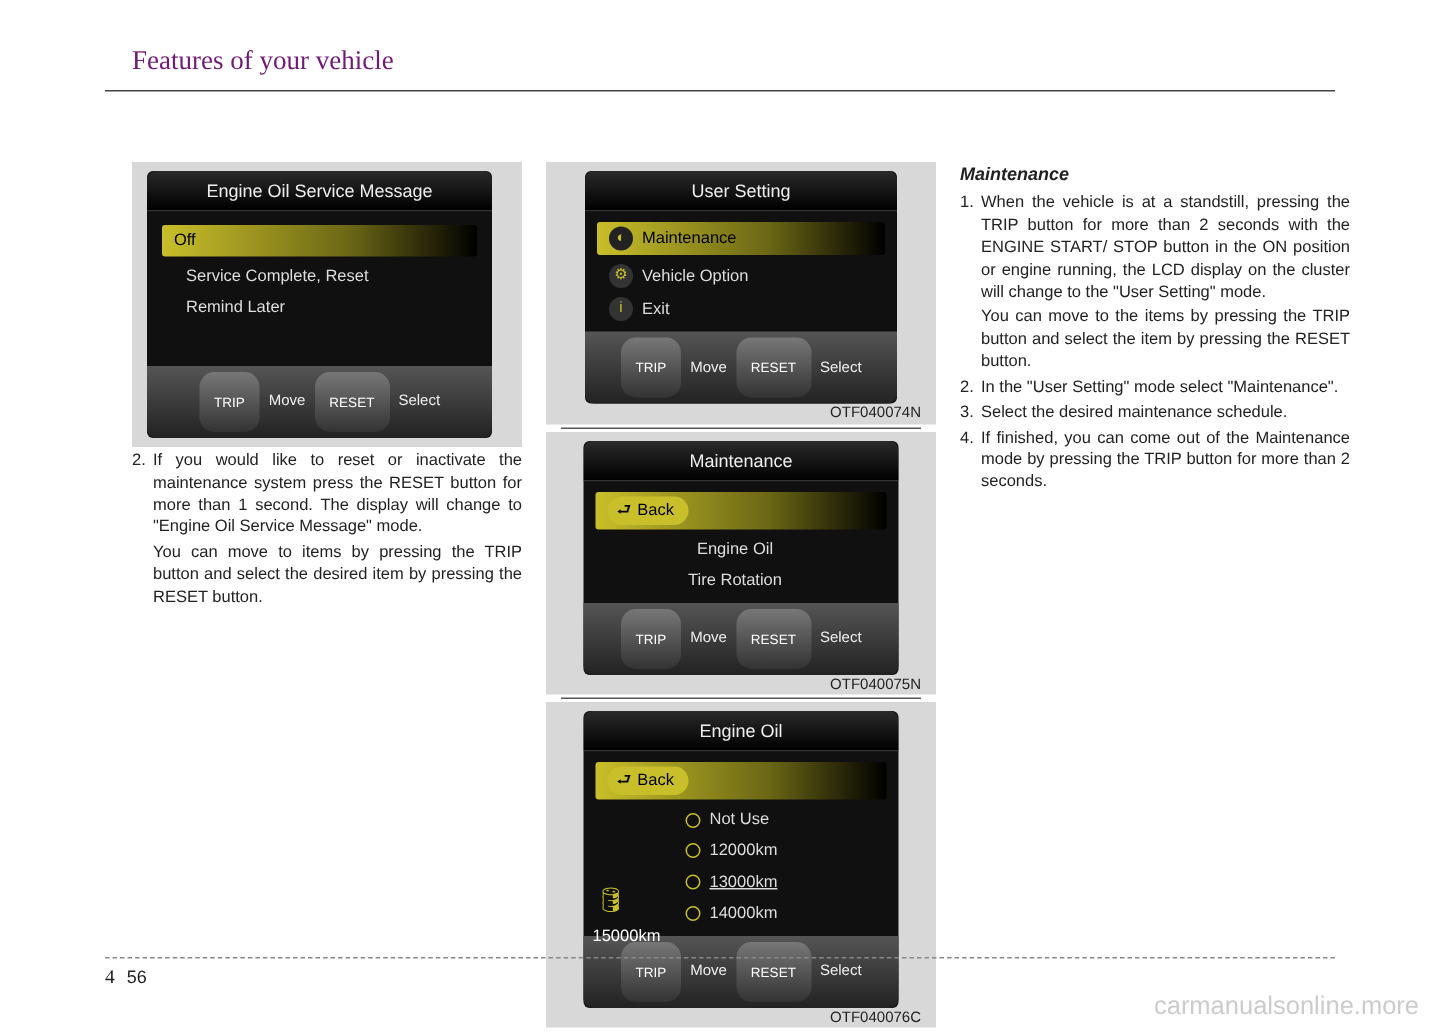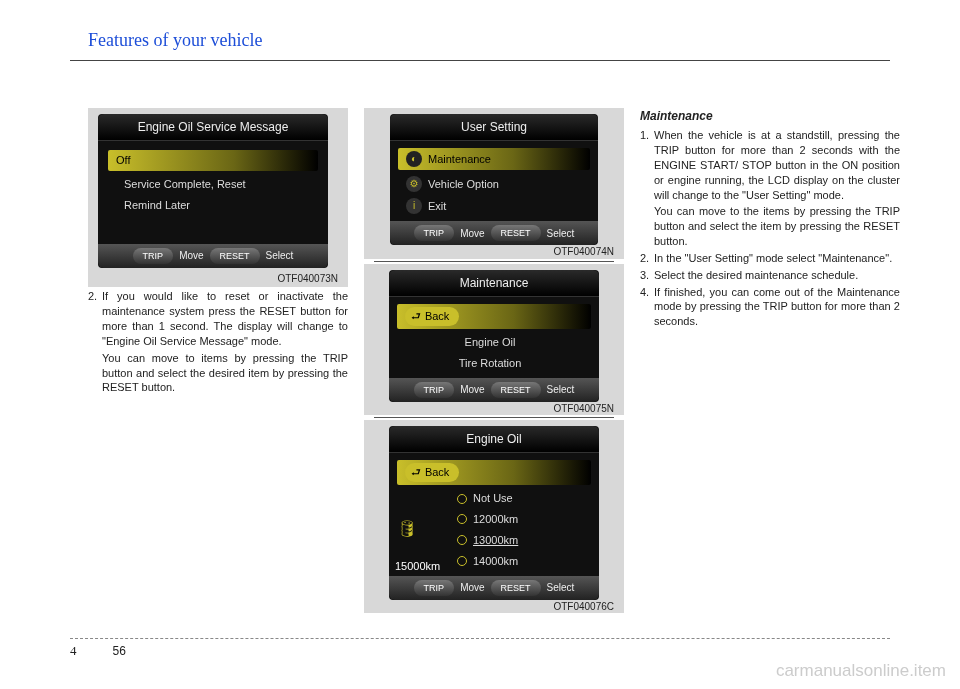--- a/index.html
+++ b/index.html
@@ -10,21 +10,21 @@
     font-family: Arial, Helvetica, sans-serif;
     position: relative;
     color: #222;
   }
   .page-header {
     position: absolute;
     top: 30px;
     left: 88px;
     font-family: Georgia, serif;
     font-size: 18px;
-    color: #1d4ed8;
+    color: #701a75;
   }
   .hr-top {
     position: absolute;
     top: 60px;
     left: 70px;
     right: 70px;
     border-top: 1px solid #444;
   }
   .col {
     position: absolute;
@@ -89,21 +89,21 @@
     align-items: center;
     justify-content: center;
     gap: 6px;
     padding: 4px 6px;
     border-radius: 0 0 6px 6px;
     font-size: 10px;
   }
   .pill {
     background: linear-gradient(#777,#333);
     border-radius: 10px;
-    padding: 2px 10px;
+    padding: 14px 10px;
     color: #fff;
     font-size: 9px;
   }
   .ft-label { color: #eee; font-size: 10px; }
   .caption {
     text-align: right;
     font-size: 10px;
     color: #222;
     padding-right: 10px;
   }
@@ -127,34 +127,34 @@
     width: 10px; height: 10px; border: 1.5px solid #c9bf2a; border-radius: 50%; display:inline-block; flex:0 0 10px;
   }
   .back-arrow {
     background:#c9bf2a; color:#000; padding:2px 10px 2px 6px; border-radius:10px;
     display:inline-flex; align-items:center; gap:4px; font-size:11px;
   }
   .oilcan {
     display:inline-block; font-size:16px; color:#c9bf2a;
   }
   .side-label {
-    position:absolute; left:6px; bottom:26px; color:#fff; font-size:11px;
+    position:absolute; left:6px; bottom:40px; color:#fff; font-size:11px;
   }
 
   
   .page-foot-line{
     position:absolute; left:70px; right:70px; bottom:50px;
     border-top:1px dashed #888;
   }
   .page-num {
     position:absolute; left:70px; bottom:30px; font-size:13px;
     display:flex; align-items:center; gap:8px;
   }
   .pg-sec { font-family: Georgia, serif; }
-  .pg-min { font-size:12px;margin-left:28px; }
+  .pg-min { font-size:12px; }
   .watermark {
     position:absolute; right:14px; bottom:8px;
     font-size:17px; color:#ccc; font-family:Arial;
   }
 
   hr.divider {
     border:none; border-top:1px solid #555; margin:2px 10px;
   }
 </style>
 </head>
@@ -179,21 +179,20 @@
           </div>
         <div style="height:20px"></div>
       </div>
       <div class="screen-footer">
         <span class="pill">TRIP</span>
         <span class="ft-label">Move</span>
         <span class="pill">RESET</span>
         <span class="ft-label">Select</span>
       </div>
     </div>
-    <div class="caption">OTF040073N</div>
   </div>
 
   <div class="list-item">
     <div class="li-num">2.</div>
     <div class="li-txt">If you would like to reset or inactivate the maintenance system press the RESET button for more than 1 second. The display will change to "Engine Oil Service Message" mode.</div>
   </div>
   <div class="para indent">You can move to items by pressing the TRIP button and select the desired item by pressing the RESET button.</div>
 </div>
 
 <div class="col col2">
@@ -307,13 +306,13 @@
     <div class="li-num">4.</div>
     <div class="li-txt">If finished, you can come out of the Maintenance mode by pressing the TRIP button for more than 2 seconds.</div>
   </div>
 </div>
 
 <div class="page-foot-line"></div>
 <div class="page-num">
   <span class="pg-sec">4</span>
   <span class="pg-min">56</span>
 </div>
-<div class="watermark">carmanualsonline.item</div>
+<div class="watermark">carmanualsonline.more</div>
 
 </body></html>

